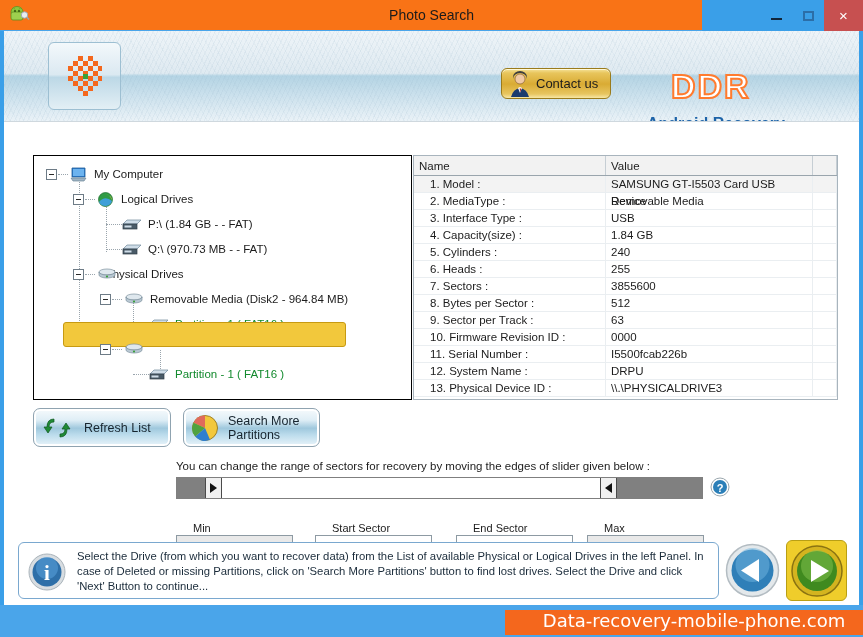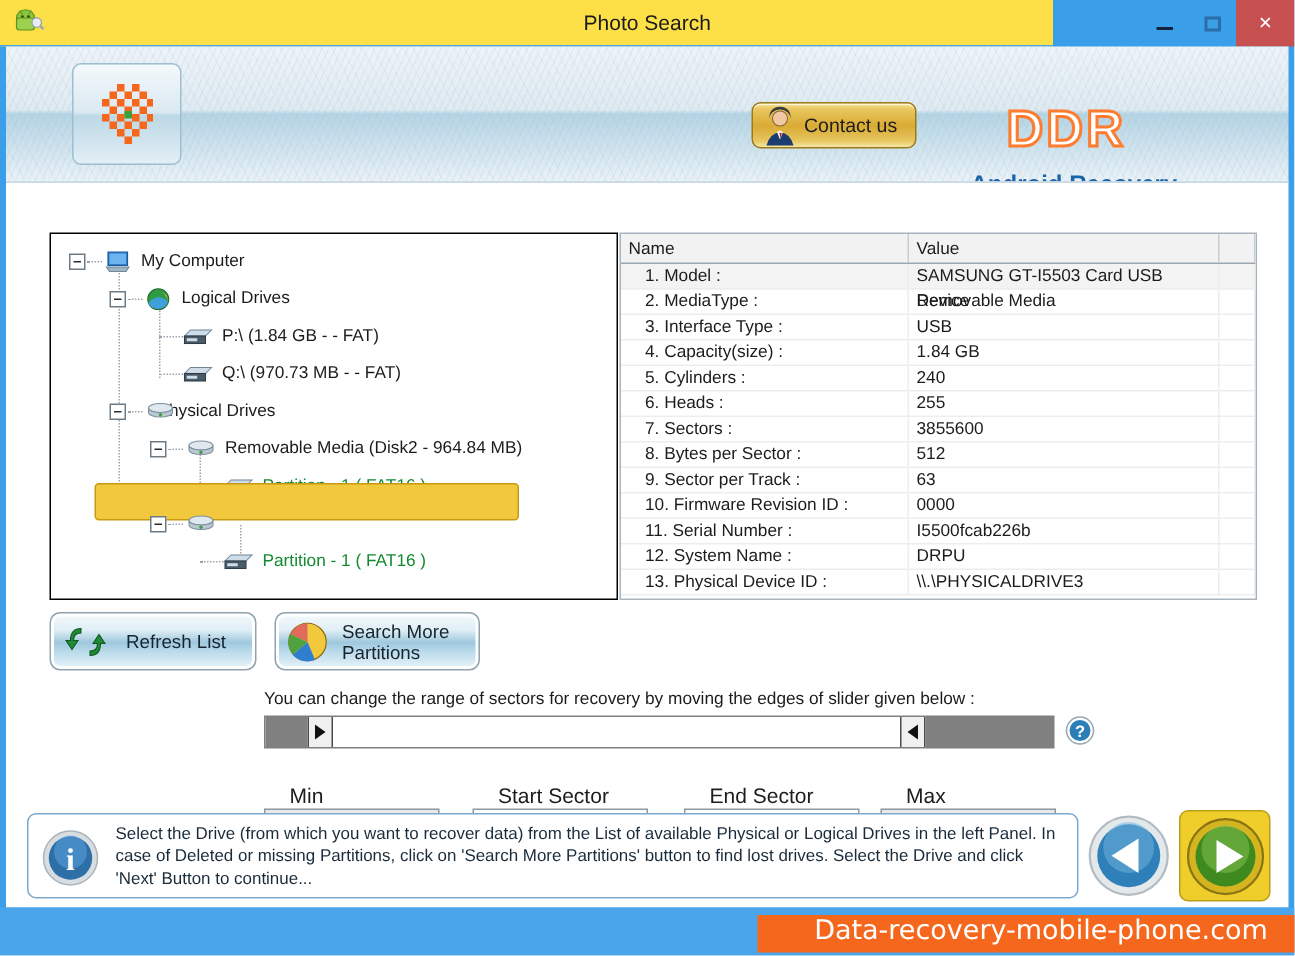--- a/index.html
+++ b/index.html
@@ -12,21 +12,21 @@
   }
   #app {
     position: relative;
     width: 863px; height: 637px;
     background: #3a9fe8;
   }
 
   
   .titlebar {
     position: absolute; left: 0; top: 0; width: 702px; height: 31px;
-    background: #fde047;
+    background: #f97316;
     border-bottom: 1px solid #4aa5ea;
   }
   .app-icon {
     position: absolute; left: 6px; top: 3px; width: 24px; height: 24px;
   }
   .title-text {
     position: absolute; left: 0; top: 0; width: 863px; height: 31px;
     line-height: 31px; text-align: center;
     font-size: 14px; color: #1b1b1b;
   }
@@ -162,21 +162,21 @@
   .slider-right-gray { width: 85px; background: #808080; }
   .tri-r { width: 0; height: 0; border-left: 7px solid #111; border-top: 5px solid transparent; border-bottom: 5px solid transparent; }
   .tri-l { width: 0; height: 0; border-right: 7px solid #111; border-top: 5px solid transparent; border-bottom: 5px solid transparent; }
   .help-icon {
     position: absolute; left: 706px; top: 355px; width: 20px; height: 20px;
     cursor: pointer;
   }
 
   
   .fld { position: absolute; top: 400px; }
-  .fld-label { font-size: 14px; color: #1c1c1c; margin-bottom: 1px; padding-left: 17px; }
+  .fld-label { font-size: 11px; color: #1c1c1c; margin-bottom: 1px; padding-left: 17px; }
   .fld-box {
     height: 20px; border: 1px solid #8d9aa3;
     font-size: 11.5px; line-height: 20px; padding: 0 4px;
   }
   .fld-box.ro { background: #e9e9e9; color: #1c1c1c; text-align: left; }
   .fld-box.rw { background: #ffffff; color: #1c1c1c; text-align: right; }
   .fld-box.ro.right { text-align: right; }
   .f-min   { left: 172px; width: 117px; }
   .f-start { left: 311px; width: 117px; }
   .f-end   { left: 452px; width: 117px; }

